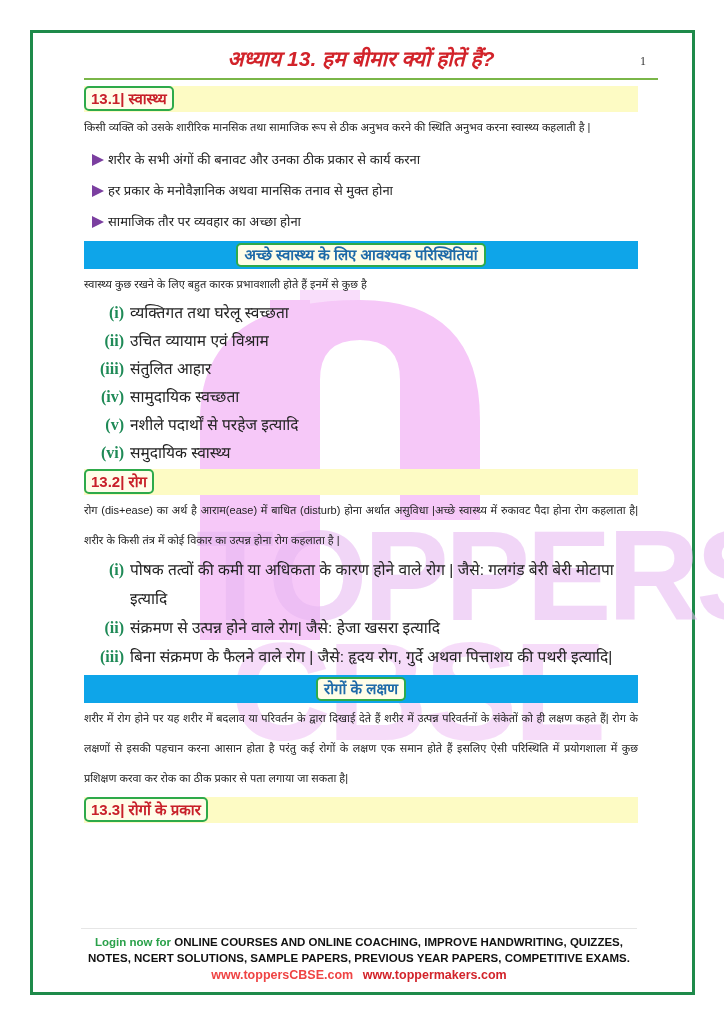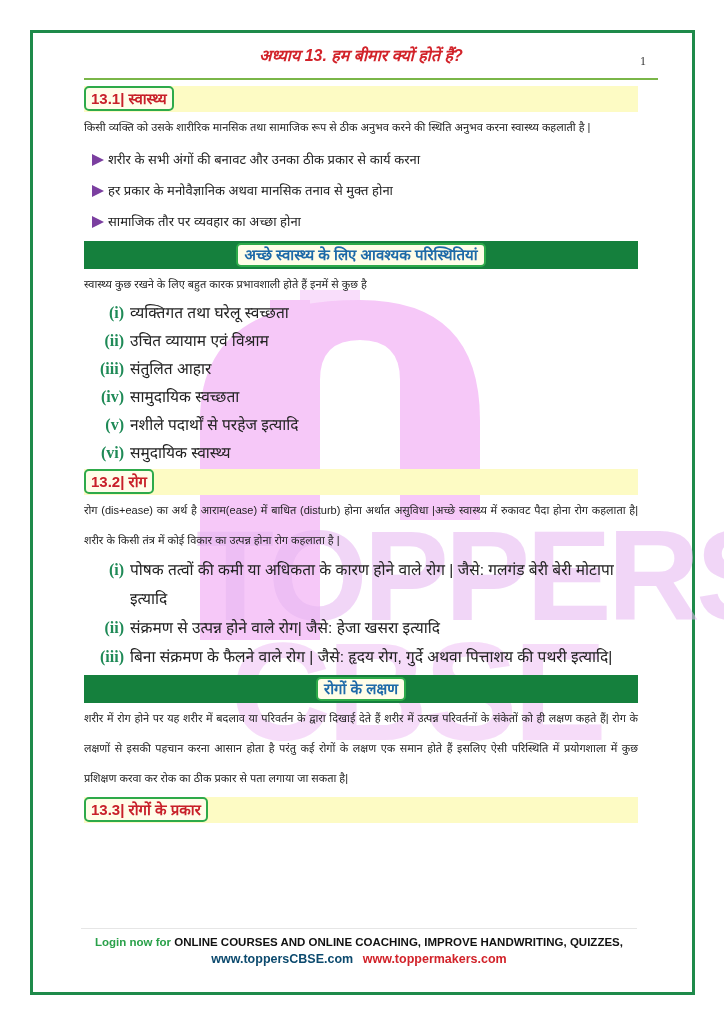--- a/index.html
+++ b/index.html
@@ -9,51 +9,51 @@
   }
   .page-frame {
     position: absolute; left: 30px; top: 30px; width: 659px; height: 959px;
     border: 3px solid #1e8a4a; box-sizing: content-box;
   }
   .watermark { position: absolute; left: 0; top: 0; width: 724px; height: 1024px; pointer-events: none; z-index: 0; }
   .content { position: absolute; left: 84px; top: 40px; width: 554px; z-index: 1; }
   .header { position: relative; height: 38px; }
   .chapter-title {
     position: absolute; left: 0; right: 0; top: 4px; text-align: center;
-    color: #d2232a; font-size: 16px; font-style: italic; font-weight: bold;
+    color: #d2232a; font-size: 21px; font-style: italic; font-weight: bold;
   }
   .page-number { position: absolute; right: -8px; top: 14px; font-size: 12px; color: #333; font-family: "Liberation Serif", serif; }
   .header-rule { position: absolute; left: 0; right: -20px; top: 38px; height: 2px; background: #7ab648; }
   .band { background: #fdfbc4; height: 26px; position: relative; margin-top: 6px; }
   .section-badge {
     position: absolute; left: 0; top: 0; border: 2px solid #2eaa4a; border-radius: 5px;
     padding: 1px 5px; color: #c8202a; font-weight: bold; font-size: 15px; line-height: 19px; background: #fffde8;
   }
-  .sub-band { background: #15803d; height: 28px; position: relative; margin-top: 4px; text-align: center; }
+  .sub-band { background: #0ea5e9; height: 28px; position: relative; margin-top: 4px; text-align: center; }
   .sub-badge {
     display: inline-block; margin-top: 2px; border: 2px solid #2eaa4a; border-radius: 5px;
     padding: 0 6px; color: #1e6aa8; font-weight: bold; font-size: 15px; line-height: 20px; background: #fffde8;
   }
   p.para { margin: 0; font-size: 11px; line-height: 30px; color: #222; }
   p.para.justify { text-align: justify; }
   .bullets { margin: 2px 0 0 0; padding: 0; list-style: none; }
   .bullets li { font-size: 13px; line-height: 31px; padding-left: 24px; position: relative; }
   .bullet-arrow { position: absolute; left: 8px; top: 10px; width: 0; height: 0;
     border-top: 6px solid transparent; border-bottom: 6px solid transparent; border-left: 12px solid #7b3fa0; }
   .num-list { margin: 0; padding: 0; list-style: none; }
   .num-list li { font-size: 15.5px; line-height: 28px; position: relative; padding-left: 46px; }
   .num-list li .num { position: absolute; left: 0; width: 40px; text-align: right; color: #1f8a57; font-weight: bold;
     font-family: "Liberation Serif", serif; font-size: 16px; }
   .num-list.causes li { line-height: 29px; }
   .footer { position: absolute; left: 81px; top: 928px; width: 556px; text-align: center; z-index: 1; }
   .footer-rule { height: 1px; background: #e6e6e6; margin-bottom: 5px; }
   .footer-line { font-size: 11.5px; font-weight: bold; line-height: 16px; color: #111; }
   .footer-login { color: #2aa14a; }
   .footer-links { font-size: 12.5px; font-weight: bold; line-height: 18px; }
-  .link-green { color: #0c4a6e; text-align: right; }
+  .link-green { color: #ef4444; text-align: right; }
   .link-red { color: #d2232a; margin-left: 6px; }
 </style>
 </head>
 <body>
 
 <div class="page-frame"></div>
 
 <svg class="watermark" viewBox="0 0 724 1024">
   <g fill="#f3b6f6" opacity="0.75">
     <path d="M200 640 L200 420 Q200 300 360 300 Q480 300 480 420 L480 520 L400 520 L400 380 Q400 340 360 340 Q320 340 320 380 L320 640 Z"></path>
@@ -117,17 +117,18 @@
     <span class="section-badge">13.3| रोगों के प्रकार</span>
   </div>
 </div>
 
 <div class="footer">
   <div class="footer-rule"></div>
   <div class="footer-line">
     <span class="footer-login">Login now for</span>
     <span>ONLINE COURSES AND ONLINE COACHING, IMPROVE HANDWRITING, QUIZZES,</span>
   </div>
+  <div class="footer-line">NOTES, NCERT SOLUTIONS, SAMPLE PAPERS, PREVIOUS YEAR PAPERS, COMPETITIVE EXAMS.</div>
   <div class="footer-links">
     <a class="link-green">www.toppersCBSE.com</a>
     <a class="link-red">www.toppermakers.com</a>
   </div>
 </div>
 
 </body></html>

